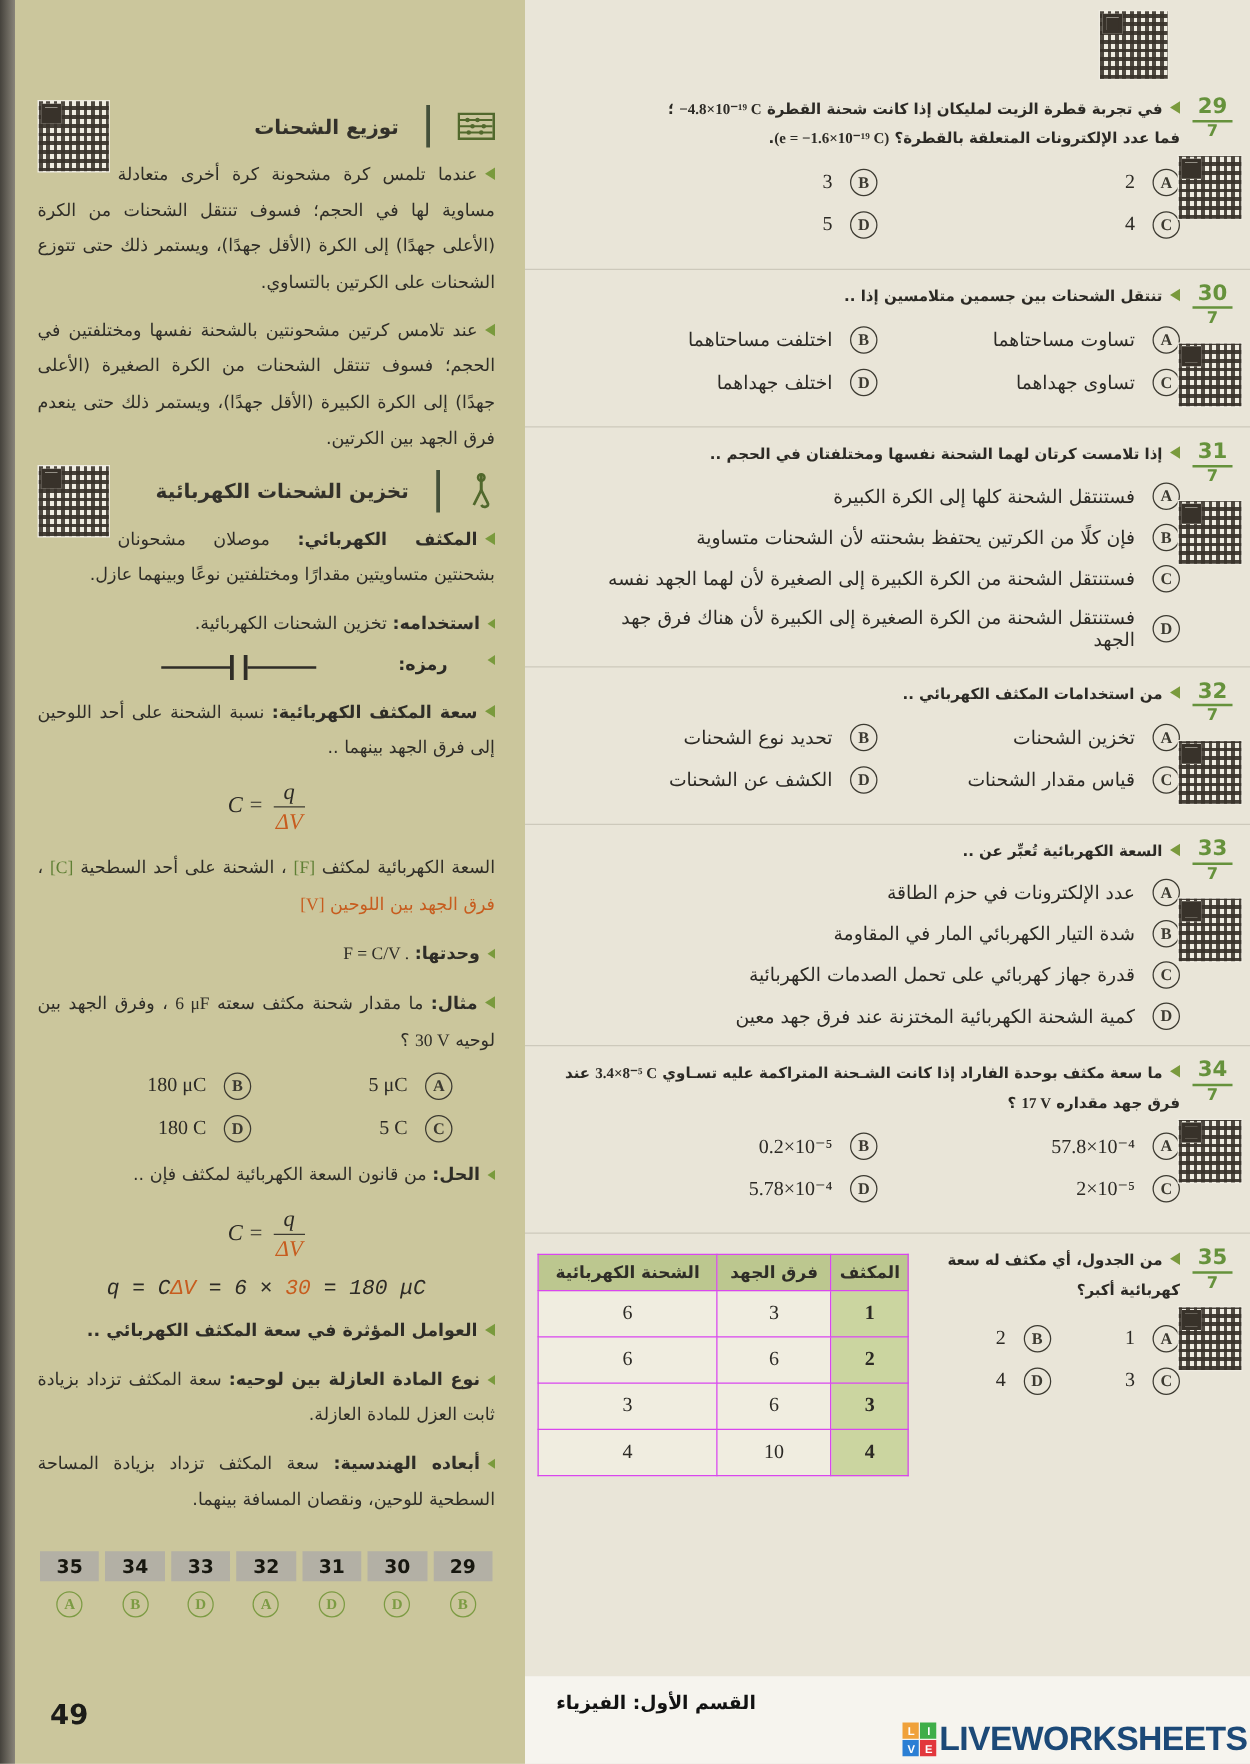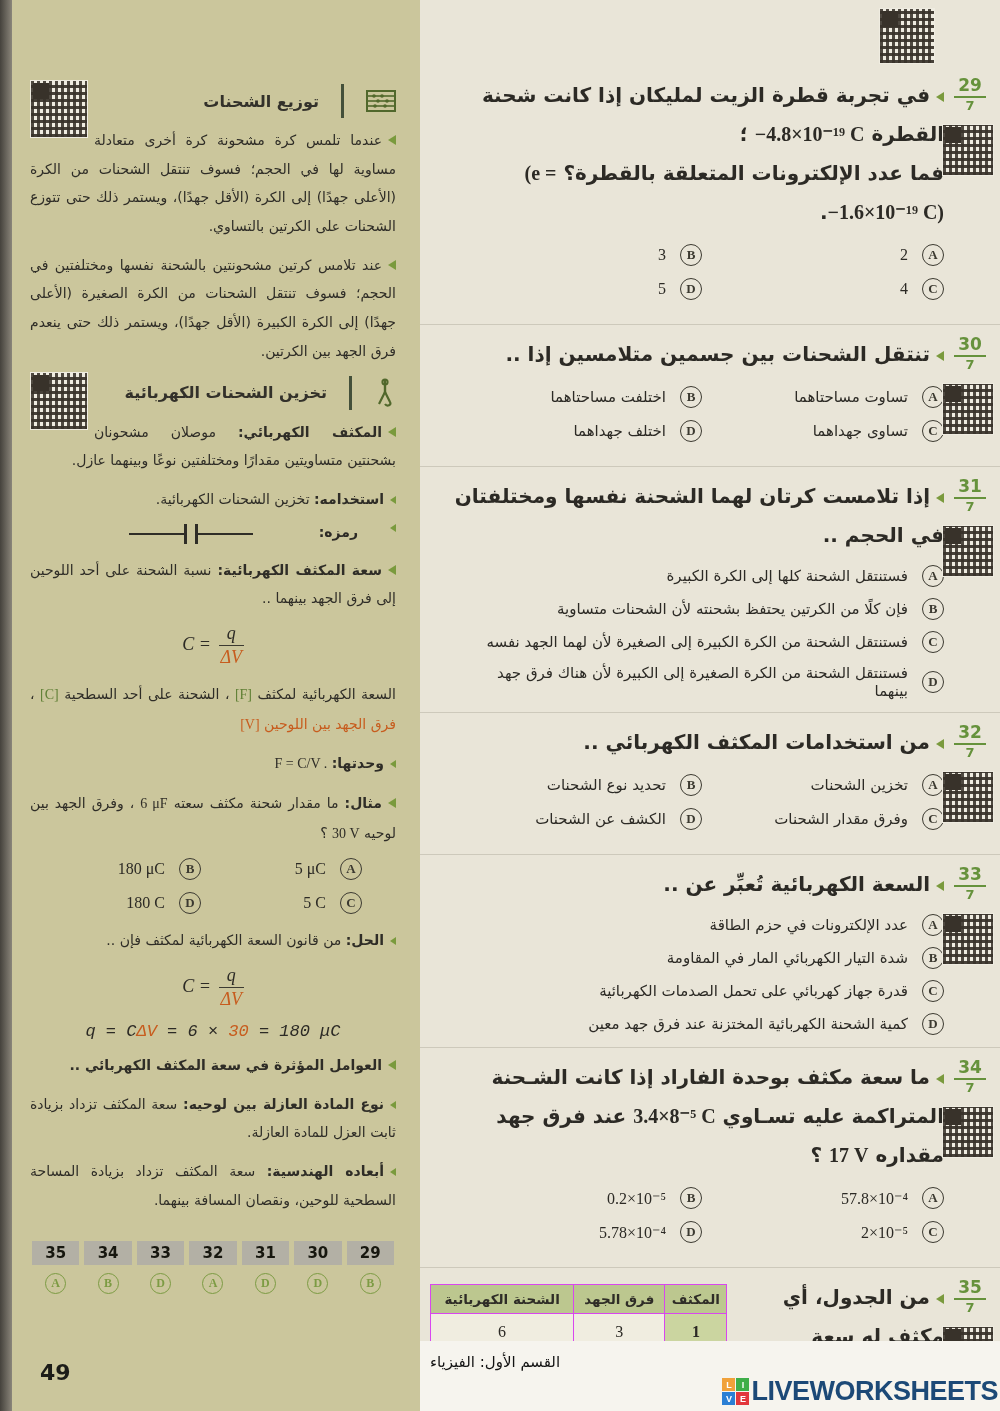--- a/index.html
+++ b/index.html
@@ -77,40 +77,40 @@
   
   .main { position:absolute; left:420px; top:0; width:580px; height:1341px; direction:rtl; }
   .top-qr { width:56px; height:56px; margin:8px 65px 2px 0; float:none; }
   .question { position:relative; padding:10px 56px 12px 10px; border-bottom:1px solid #cdc9bb; }
   .question.last { border-bottom:none; }
   .qnum { position:absolute; top:10px; left:auto; right:14px; width:32px; text-align:center;
     color:#66923c; font-weight:bold; line-height:1.1; }
   .qnum .n { display:block; font-size:17px; border-bottom:2px solid #66923c; padding-bottom:1px; }
   .qnum .d { display:block; font-size:13px; padding-top:1px; }
   .qr-side { position:absolute; top:58px; right:6px; width:52px; height:52px; }
-  .stem { font-weight:bold; font-size:20px; line-height:1.95; color:#2c2a25; text-align:right; }
+  .stem { font-weight:bold; font-size:12px; line-height:1.95; color:#2c2a25; text-align:right; }
   .opts-list { display:flex; flex-direction:column; gap:11px; margin-top:10px; padding-left:30px; }
   .opts2.q { margin-top:12px; padding-left:30px; }
 
   
   .q35-wrap { display:flex; direction:rtl; gap:10px; align-items:flex-start; }
   .q35-right { width:41%; }
   .q35-table { width:59%; border-collapse:collapse; direction:rtl; margin-top:6px;
     font-family:"Liberation Serif", serif; font-size:16px; }
   .q35-table th, .q35-table td { border:1px solid #d946ef; text-align:center; }
   .q35-table th { background:#bcc78f; font-family:"DejaVu Sans", sans-serif;
     font-size:13.5px; font-weight:bold; color:#2f2d27; padding:6px 4px; }
   .q35-table td { background:#f0ede0; padding:9px 4px; }
   .q35-table td.cap-col { background:#cbd5a0; font-weight:bold; }
   .q35-table th.cap-col { width:62px; }
 
   
   .footer { position:absolute; left:420px; right:0; bottom:0; height:70px; background:#f6f4ee; }
-  .footer-label { position:absolute; top:12px; left:10px; direction:rtl;
-    font-weight:normal; font-size:15px; color:#121212; }
+  .footer-label { position:absolute; top:12px; left:25px; direction:rtl;
+    font-weight:bold; font-size:15px; color:#121212; }
   .brand { position:absolute; right:2px; bottom:4px; display:flex; align-items:center; gap:2px; }
   .brand-blocks { display:grid; grid-template-columns:13px 13px; grid-auto-rows:13px; gap:1px; }
   .brand-blocks span { display:flex; align-items:center; justify-content:center;
     color:#fff; font-weight:bold; font-size:9px; font-family:"Liberation Sans", sans-serif; }
   .bk-l { background:#f0a13a; } .bk-i { background:#3fae49; }
   .bk-v { background:#2b7fd4; } .bk-e { background:#e2373c; }
   .brand-word { font-family:"Liberation Sans", sans-serif; font-weight:bold;
     font-size:27px; letter-spacing:-0.5px; color:#1c4977; }
 </style>
 </head>
@@ -326,21 +326,21 @@
       <div class="q-opt">
           <span class="circ">B</span>
           <span class="val-ar">فإن كلًا من الكرتين يحتفظ بشحنته لأن الشحنات متساوية</span>
         </div>
       <div class="q-opt">
           <span class="circ">C</span>
           <span class="val-ar">فستنتقل الشحنة من الكرة الكبيرة إلى الصغيرة لأن لهما الجهد نفسه</span>
         </div>
       <div class="q-opt">
           <span class="circ">D</span>
-          <span class="val-ar">فستنتقل الشحنة من الكرة الصغيرة إلى الكبيرة لأن هناك فرق جهد بينهما</span>
+          <span class="val-ar">فستنتقل الشحنة من الكرة الصغيرة إلى الكبيرة لأن هناك فرق جهد الجهد</span>
         </div>
     </div>
   </section>
 
   <section class="question">
     <div class="qnum">
         <span class="n">32</span>
         <span class="d">7</span>
       </div>
     <div class="qr qr-side"></div>
@@ -349,21 +349,21 @@
       <div class="q-opt">
           <span class="circ">A</span>
           <span class="val-ar">تخزين الشحنات</span>
         </div>
       <div class="q-opt">
           <span class="circ">B</span>
           <span class="val-ar">تحديد نوع الشحنات</span>
         </div>
       <div class="q-opt">
           <span class="circ">C</span>
-          <span class="val-ar">وفرق مقدار الشحنات</span>
+          <span class="val-ar">قياس مقدار الشحنات</span>
         </div>
       <div class="q-opt">
           <span class="circ">D</span>
           <span class="val-ar">الكشف عن الشحنات</span>
         </div>
     </div>
   </section>
 
   <section class="question">
     <div class="qnum">

